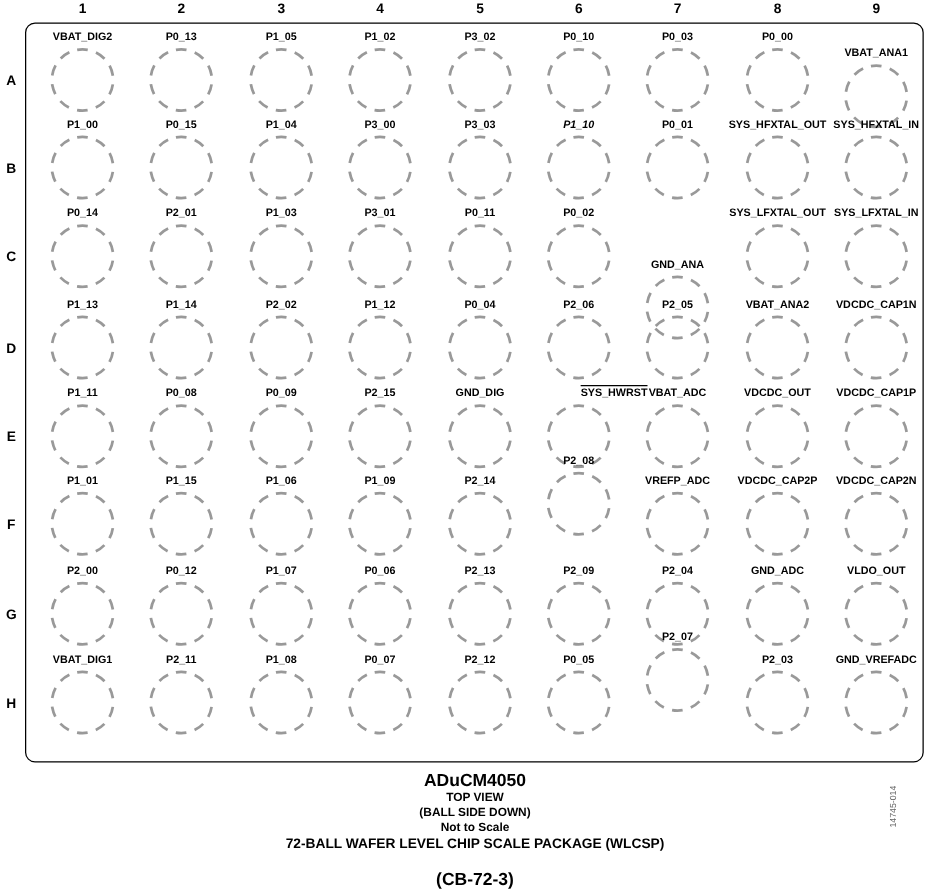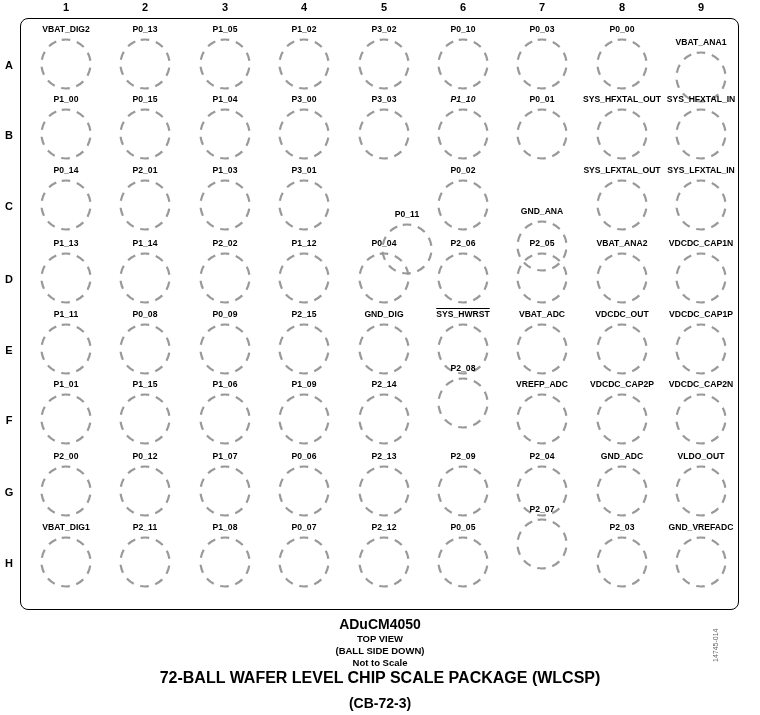--- a/index.html
+++ b/index.html
@@ -5,21 +5,21 @@
   html, body { margin:0; padding:0; background:#ffffff; }
   body { width:760px; height:715px; position:relative; overflow:hidden;
          font-family:"Liberation Sans", "DejaVu Sans", sans-serif; color:#000; }
   .col-label { position:absolute; top:1px; width:40px; margin-left:-20px; text-align:center;
                font-weight:bold; font-size:11px; }
   .row-label { position:absolute; left:3px; width:12px; text-align:center; font-weight:bold; font-size:11px; margin-top:-7px; }
   .package { position:absolute; left:20px; top:18px; width:719px; height:592px;
              border:1.6px solid #000; border-radius:8px; box-sizing:border-box; }
   .ball { position:absolute; width:110px; margin-left:-55px; text-align:center; }
   .ball-name { display:block; font-weight:bold; font-size:8.6px; line-height:10px; height:10px; white-space:nowrap; }
-  .ball-name.overbar { text-decoration:overline; }
+  .ball-name.overbar { text-decoration:overline;text-align:right; }
   .ball-circle { display:block; margin:4px auto 0 auto; width:52px; height:52px; }
   .caption { position:absolute; left:0; width:760px; text-align:center; font-weight:bold; }
   .fig-id { position:absolute; left:712px; top:662px; transform-origin:left top; transform:rotate(-90deg);
             font-size:7px; color:#666; white-space:nowrap; }
 </style>
 </head>
 <body>
 
 <div id="col-labels">
     <div class="col-label" style="left: 66px;">1</div>
@@ -169,21 +169,21 @@
       <svg class="ball-circle" viewBox="0 0 52 52">
         <circle cx="26" cy="26" r="24.5" fill="none" stroke="#999999" stroke-width="2.2" stroke-dasharray="8.5 6.9" transform="rotate(-100 26 26)"></circle>
       </svg>
     </div>
     <div class="ball" style="left: 304px; top: 165px;">
       <span class="ball-name">P3_01</span>
       <svg class="ball-circle" viewBox="0 0 52 52">
         <circle cx="26" cy="26" r="24.5" fill="none" stroke="#999999" stroke-width="2.2" stroke-dasharray="8.5 6.9" transform="rotate(-100 26 26)"></circle>
       </svg>
     </div>
-    <div class="ball" style="left: 407px; top: 165px; margin-top: 44px;">
+    <div class="ball" style="left: 384px; top: 165px;">
       <span class="ball-name">P0_11</span>
       <svg class="ball-circle" viewBox="0 0 52 52">
         <circle cx="26" cy="26" r="24.5" fill="none" stroke="#999999" stroke-width="2.2" stroke-dasharray="8.5 6.9" transform="rotate(-100 26 26)"></circle>
       </svg>
     </div>
     <div class="ball" style="left: 463px; top: 165px;">
       <span class="ball-name">P0_02</span>
       <svg class="ball-circle" viewBox="0 0 52 52">
         <circle cx="26" cy="26" r="24.5" fill="none" stroke="#999999" stroke-width="2.2" stroke-dasharray="8.5 6.9" transform="rotate(-100 26 26)"></circle>
       </svg>
@@ -475,15 +475,15 @@
       <svg class="ball-circle" viewBox="0 0 52 52">
         <circle cx="26" cy="26" r="24.5" fill="none" stroke="#999999" stroke-width="2.2" stroke-dasharray="8.5 6.9" transform="rotate(-100 26 26)"></circle>
       </svg>
     </div>
   </div>
 
 <div class="caption" style="top:616px; font-size:14px;">ADuCM4050</div>
 <div class="caption" style="top:633px; font-size:9.5px;">TOP VIEW</div>
 <div class="caption" style="top:645px; font-size:9.5px;">(BALL SIDE DOWN)</div>
 <div class="caption" style="top:657px; font-size:9.5px;">Not to Scale</div>
-<div class="caption" style="top:669px; font-size:16px;">72-BALL WAFER LEVEL CHIP SCALE PACKAGE (WLCSP)</div>
+<div class="caption" style="top:669px; font-size:11px;">72-BALL WAFER LEVEL CHIP SCALE PACKAGE (WLCSP)</div>
 <div class="caption" style="top:695px; font-size:14px;">(CB-72-3)</div>
 <div class="fig-id">14745-014</div>
 
 </body></html>

